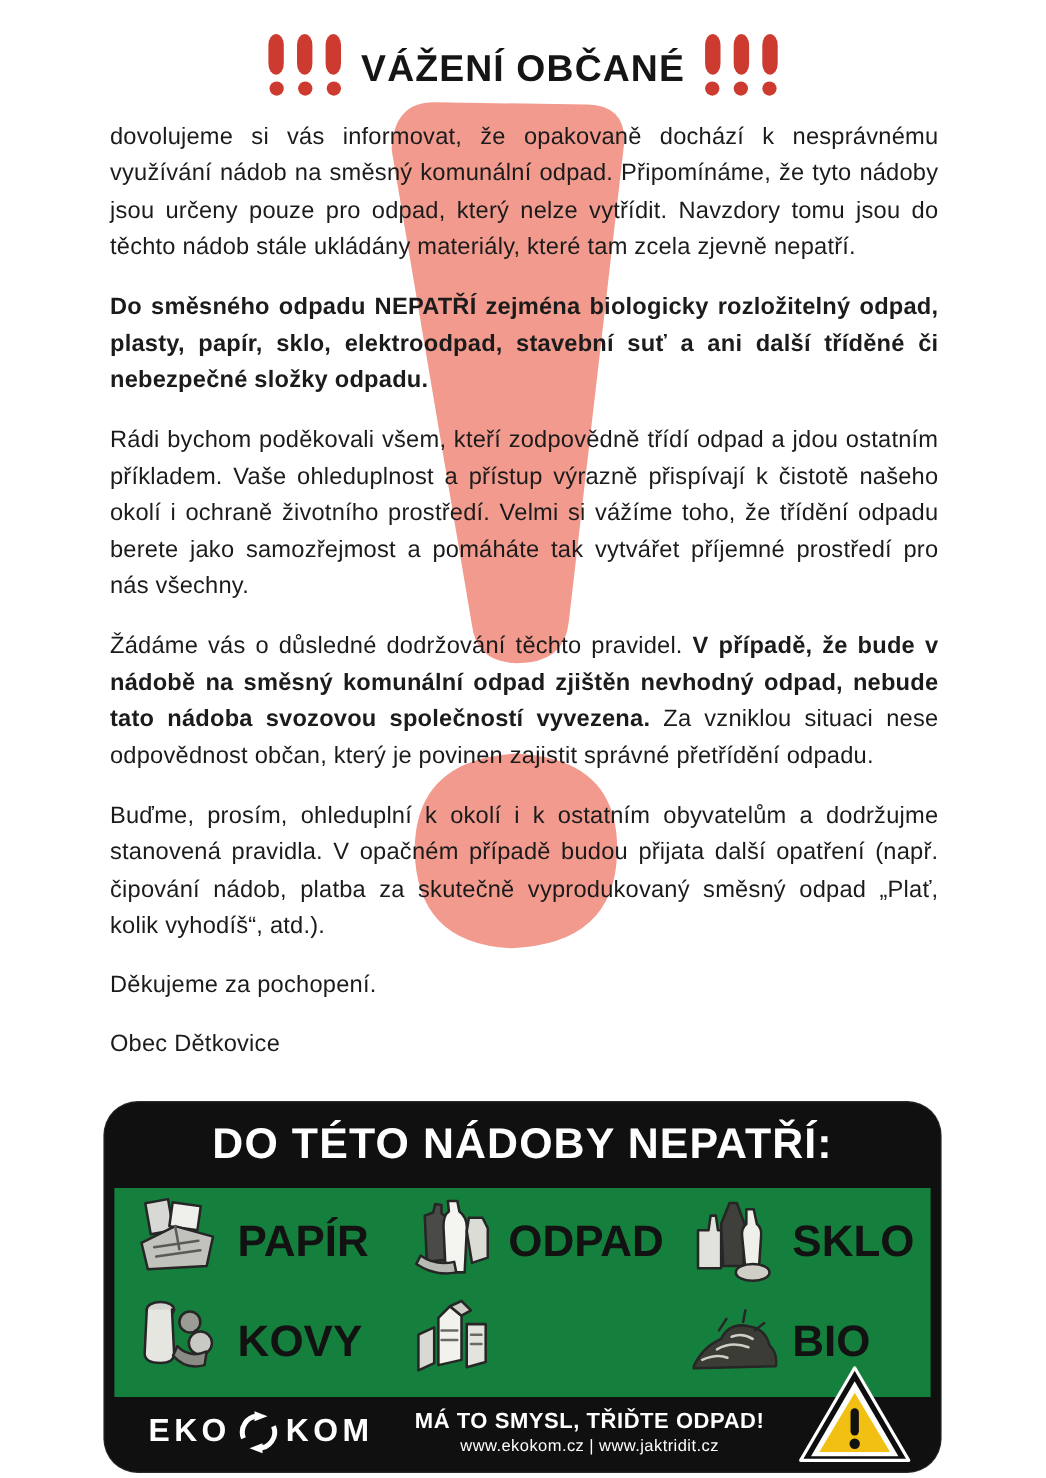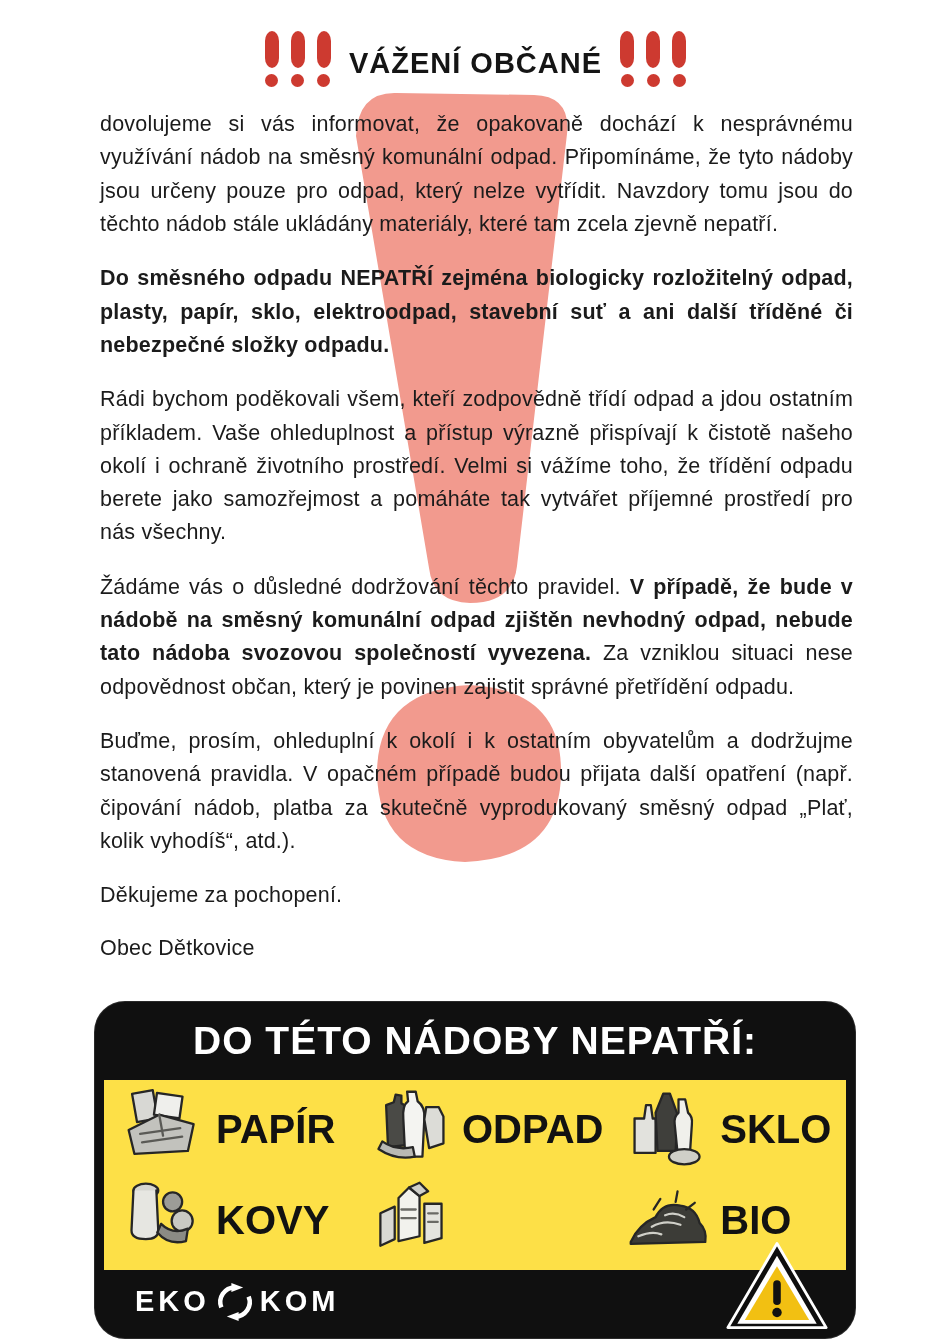--- a/index.html
+++ b/index.html
@@ -18,21 +18,21 @@
     position:relative;z-index:1;
     padding-top:26px;
     display:flex;align-items:center;justify-content:center;gap:16px;
     height:66px;
   }
   .bang-group{display:flex;gap:12px;align-items:flex-end;}
   .bang{display:flex;flex-direction:column;align-items:center;}
   .bang .bar{width:14px;height:37px;border-radius:7px/10px;}
   .bang .dot{width:13px;height:13px;border-radius:50%;margin-top:6px;}
   .page-title{
-    font-size:29px;font-weight:800;letter-spacing:1px;
+    font-size:34px;font-weight:800;letter-spacing:1px;
     color:#151515;margin:0 2px;transform:translateY(4px);
   }
   
   .letter{
     position:relative;z-index:1;
     margin:16px 98px 0 100px;
     font-size:21.5px;line-height:1.55;letter-spacing:.2px;
     text-align:justify;
   }
   .letter p{margin:0 0 21px 0;}
@@ -48,21 +48,21 @@
     border-radius:30px;
     box-shadow:0 0 0 1px #2a2a2a;
   }
   .banner-header{
     height:78px;display:flex;align-items:center;justify-content:center;border-radius:19px;
   }
   .banner-header-text{
     color:#ffffff;font-size:39px;font-weight:800;letter-spacing:1px;
   }
   .banner-body{
-    background:#fde047;
+    background:#15803d;
     margin:0 9px;
     padding:4px 2px;
     display:grid;
     grid-template-columns:1fr 1.05fr .95fr;
     grid-auto-rows:91px;
   }
   .cell{display:flex;align-items:center;padding-left:14px;}
   .cell .icon{width:88px;height:86px;flex:0 0 auto;margin-right:8px;}
   .cell .icon svg{width:100%;height:100%;}
   .waste-label{font-size:40px;font-weight:800;color:#121212;letter-spacing:0;}
@@ -234,20 +234,24 @@
       <div class="ekokom">
         <span class="logo-text">EKO</span>
         <svg viewBox="0 0 44 44" aria-hidden="true">
           <path d="M22 6 A16 16 0 0 0 7 28" fill="none" stroke="#fff" stroke-width="5"></path>
           <path d="M22 38 A16 16 0 0 0 37 16" fill="none" stroke="#fff" stroke-width="5"></path>
           <path d="M18 1 L31 6 L18 11 Z" fill="#fff"></path>
           <path d="M26 33 L13 38 L26 43 Z" fill="#fff"></path>
         </svg>
         <span class="logo-text">KOM</span>
       </div>
+      <div class="footer-center">
+        <div class="slogan">MÁ TO SMYSL, TŘIĎTE ODPAD!</div>
+        <div class="websites">www.ekokom.cz | www.jaktridit.cz</div>
+      </div>
       <div class="footer-spacer"></div>
       <svg class="warning-tri" viewBox="0 0 110 96" aria-hidden="true">
         <path d="M55 3 L107 92 H3 Z" fill="#0e0e0e" stroke="#ffffff" stroke-width="3" stroke-linejoin="round"></path>
         <path d="M55 16 L97 88 H13 Z" fill="#ffffff"></path>
         <path d="M55 27 L89 84 H21 Z" fill="#f2c012"></path>
         <rect x="51" y="42" width="8" height="26" rx="4" fill="#111"></rect>
         <circle cx="55" cy="76" r="5" fill="#111"></circle>
       </svg>
     </div>
   </div>

